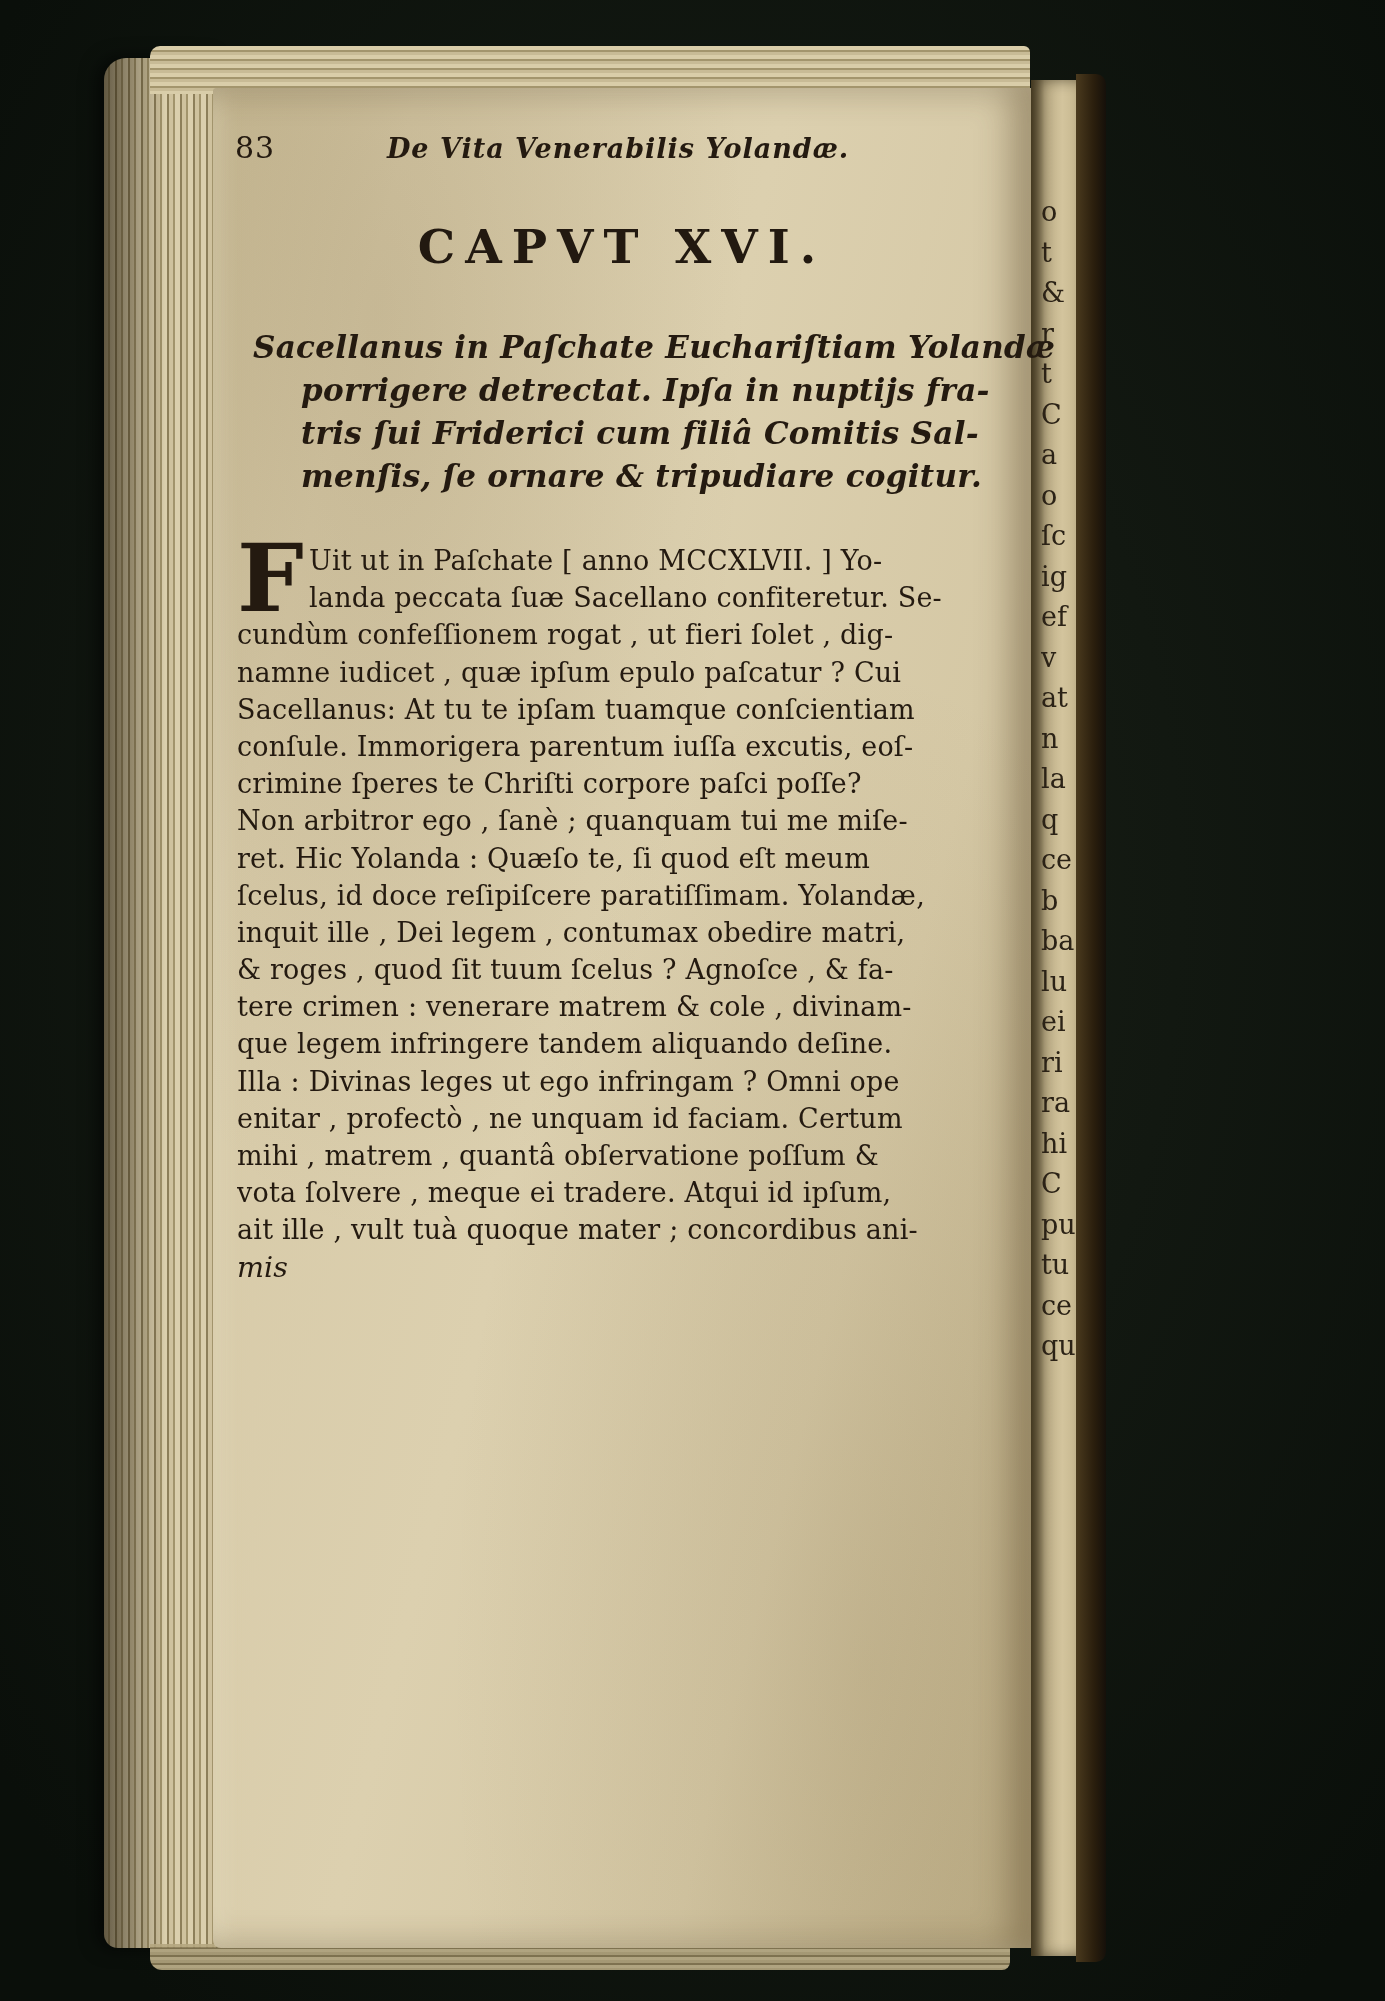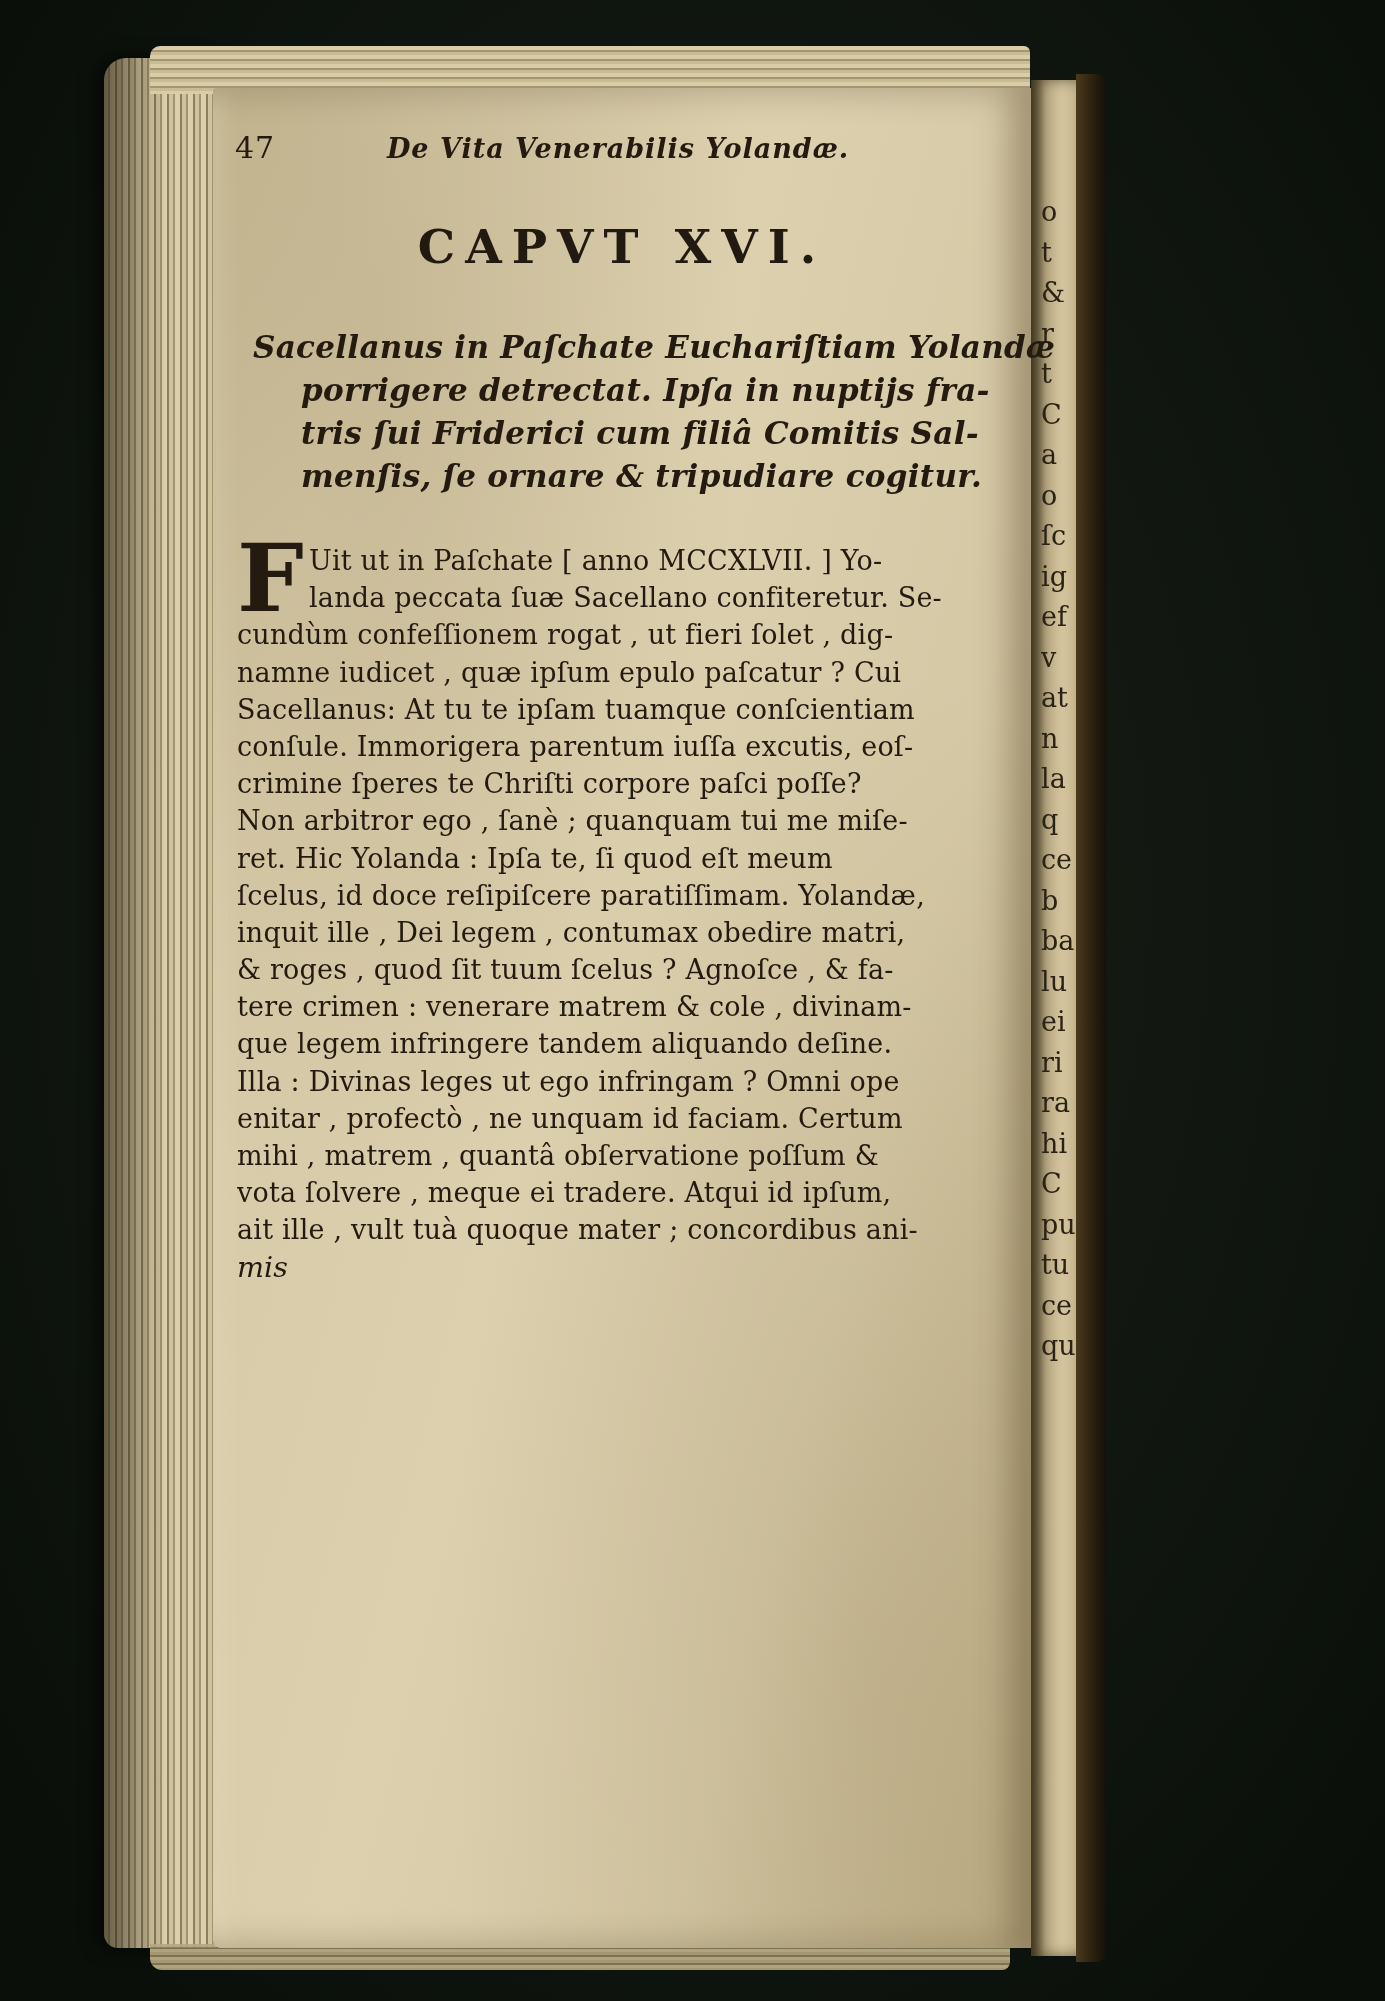--- a/index.html
+++ b/index.html
@@ -145,21 +145,21 @@
         <div class="frag">tu</div>
         <div class="frag">ce</div>
         <div class="frag">qu</div>
       </div>
   </div>
   <div class="cover-right"></div>
 
   <div class="page">
 
     <div class="header-row">
-      <span class="pagenum">47</span>
+      <span class="pagenum">83</span>
       <span class="running">De Vita Venerabilis Yolandæ.</span>
     </div>
 
     <div class="chapter">CAPVT XVI.</div>
 
     <div class="argument">
         <div class="arg-line">Sacellanus in Paſchate Euchariſtiam Yolandæ</div>
         <div class="arg-line">porrigere detrectat. Ipſa in nuptijs fra-</div>
         <div class="arg-line">tris ſui Friderici cum filiâ Comitis Sal-</div>
         <div class="arg-line">menſis, ſe ornare &amp; tripudiare cogitur.</div>
@@ -169,21 +169,21 @@
       <span class="dropcap">F</span>
       <div class="bodylines">
           <div class="body-line">Uit ut in Paſchate [ anno MCCXLVII. ] Yo-</div>
           <div class="body-line">landa peccata ſuæ Sacellano confiteretur. Se-</div>
           <div class="body-line">cundùm confeſſionem rogat , ut fieri ſolet , dig-</div>
           <div class="body-line">namne iudicet , quæ ipſum epulo paſcatur ? Cui</div>
           <div class="body-line">Sacellanus: At tu te ipſam tuamque conſcientiam</div>
           <div class="body-line">conſule. Immorigera parentum iuſſa excutis, eoſ-</div>
           <div class="body-line">crimine ſperes te Chriſti corpore paſci poſſe?</div>
           <div class="body-line">Non arbitror ego , ſanè ; quanquam tui me miſe-</div>
-          <div class="body-line">ret. Hic Yolanda : Ipſa te, ſi quod eſt meum</div>
+          <div class="body-line">ret. Hic Yolanda : Quæſo te, ſi quod eſt meum</div>
           <div class="body-line">ſcelus, id doce reſipiſcere paratiſſimam. Yolandæ,</div>
           <div class="body-line">inquit ille , Dei legem , contumax obedire matri,</div>
           <div class="body-line">&amp; roges , quod ſit tuum ſcelus ? Agnoſce , &amp; fa-</div>
           <div class="body-line">tere crimen : venerare matrem &amp; cole , divinam-</div>
           <div class="body-line">que legem infringere tandem aliquando deſine.</div>
           <div class="body-line">Illa : Divinas leges ut ego infringam ? Omni ope</div>
           <div class="body-line">enitar , profectò , ne unquam id faciam. Certum</div>
           <div class="body-line">mihi , matrem , quantâ obſervatione poſſum &amp;</div>
           <div class="body-line">vota ſolvere , meque ei tradere. Atqui id ipſum,</div>
           <div class="body-line">ait ille , vult tuà quoque mater ; concordibus ani-</div>

